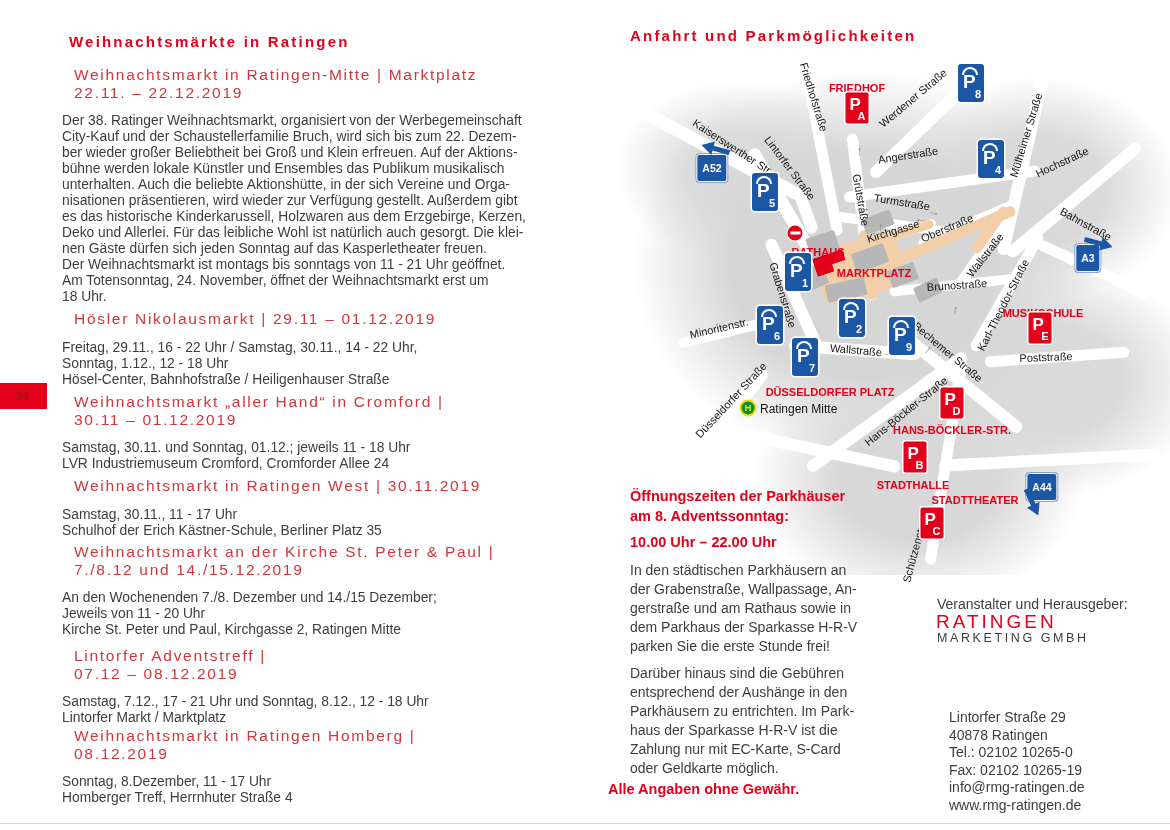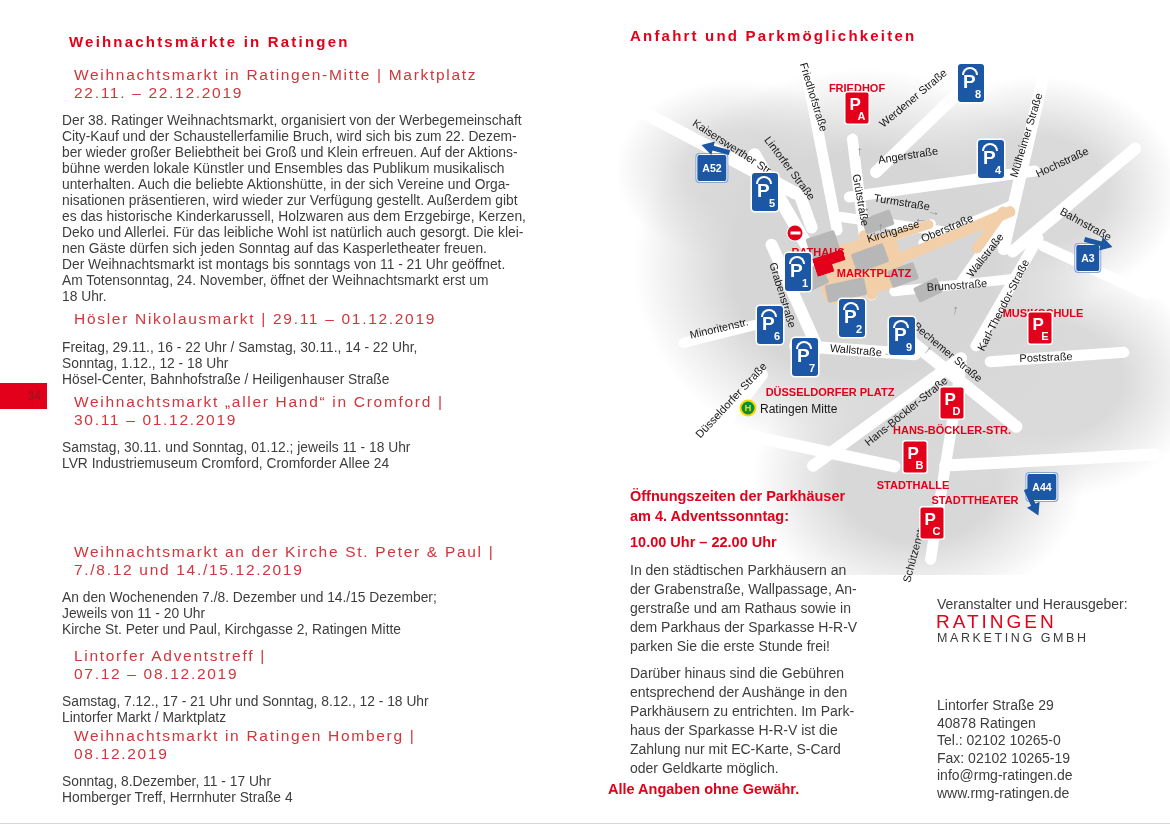--- a/index.html
+++ b/index.html
@@ -2,37 +2,37 @@
 <html><head>
 <meta charset="utf-8">
 <style>
   html,body { margin:0; padding:0; background:#ffffff; }
   .sheet { position:relative; width:1170px; height:830px; background:#fff; overflow:hidden;
            font-family:"Liberation Sans", sans-serif; color:#3d3d3f; }
 
   
   .page-tab { position:absolute; left:0; top:383px; width:47px; height:26px; background:#e2001a;
               color:#a5121e; font-size:12px; font-weight:bold; text-align:right; line-height:26px;
-              padding-right:6px; box-sizing:border-box; }
+              padding-right:18px; box-sizing:border-box; }
   .lp-title, .rp-title { position:absolute; font-size:15px; font-weight:bold; color:#e2001a;
               letter-spacing:2.2px; white-space:nowrap; }
   .sec { position:absolute; left:62px; width:510px; }
   .subhead { margin:12px; font-size:15.5px; font-weight:normal; color:#d2353b; letter-spacing:1.7px;
              line-height:17.5px; white-space:pre-line; }
   .body { margin:4px 0 0 0; font-size:13.8px; line-height:16px; color:#3d3d3f; white-space:pre-line; }
 
   
   .hours { position:absolute; left:630px; top:486px; color:#e2001a; font-weight:bold; font-size:14.5px; line-height:20px; }
   .hours .h3 { margin-top:6px; }
   .rp-par { position:absolute; width:250px; font-size:14px; line-height:19px; white-space:pre-line; margin:0; }
   .disclaimer { position:absolute; left:608px; top:781px; color:#e2001a; font-weight:bold; font-size:14.5px; margin:0; }
   .pub-label { position:absolute; left:937px; top:596px; font-size:14px; }
   .pub-name1 { position:absolute; left:936px; top:611px; font-size:19px; color:#e2001a; letter-spacing:3px; }
   .pub-name2 { position:absolute; left:937px; top:631px; font-size:12.5px; color:#3c3c3b; letter-spacing:2.6px; }
-  .pub-addr { position:absolute; left:937px; top:697px; font-size:14px; line-height:17.5px; white-space:pre-line; margin:0; }
+  .pub-addr { position:absolute; left:937px; top:697px; font-size:14px; line-height:17.5px; white-space:pre-line; margin:12px; }
   .bottom-rule { position:absolute; left:0; top:823px; width:1170px; height:1px; background:#d8d8d8; }
 
   
   .map { position:absolute; left:618px; top:50px; width:552px; height:525px; }
   .map-base { position:absolute; left:0; top:0; width:552px; height:525px;
     background:
       radial-gradient(ellipse 240px 205px at 245px 215px, #d6d6d6 55%, rgba(214,214,214,0) 96%),
       radial-gradient(ellipse 150px 120px at 420px 140px, #dadada 45%, rgba(218,218,218,0) 95%),
       radial-gradient(ellipse 165px 125px at 430px 330px, #dadada 45%, rgba(218,218,218,0) 95%),
       radial-gradient(ellipse 175px 135px at 300px 430px, #d8d8d8 45%, rgba(216,216,216,0) 95%),
@@ -99,20 +99,25 @@
     <h2 class="subhead">Hösler Nikolausmarkt | 29.11 – 01.12.2019</h2>
     <p class="body">Freitag, 29.11., 16 - 22 Uhr / Samstag, 30.11., 14 - 22 Uhr,
 Sonntag, 1.12., 12 - 18 Uhr
 Hösel-Center, Bahnhofstraße / Heiligenhauser Straße</p>
   </div>
   <div class="sec" style="top:381px">
     <h2 class="subhead">Weihnachtsmarkt „aller Hand“ in Cromford |
 30.11 – 01.12.2019</h2>
     <p class="body">Samstag, 30.11. und Sonntag, 01.12.; jeweils 11 - 18 Uhr
 LVR Industriemuseum Cromford, Cromforder Allee 24</p>
+  </div>
+  <div class="sec" style="top:465px">
+    <h2 class="subhead">Weihnachtsmarkt in Ratingen West | 30.11.2019</h2>
+    <p class="body">Samstag, 30.11., 11 - 17 Uhr
+Schulhof der Erich Kästner-Schule, Berliner Platz 35</p>
   </div>
   <div class="sec" style="top:531px">
     <h2 class="subhead">Weihnachtsmarkt an der Kirche St. Peter &amp; Paul |
 7./8.12 und 14./15.12.2019</h2>
     <p class="body">An den Wochenenden 7./8. Dezember und 14./15 Dezember;
 Jeweils von 11 - 20 Uhr
 Kirche St. Peter und Paul, Kirchgasse 2, Ratingen Mitte</p>
   </div>
   <div class="sec" style="top:635px">
     <h2 class="subhead">Lintorfer Adventstreff |
@@ -297,21 +302,21 @@
         <path d="M1 7h19" stroke="#1c57a5" stroke-width="5" fill="none"></path>
         <path d="M18 0l12 7-12 7z" fill="#1c57a5"></path>
       </svg>
 
     <div class="busstop" style="left:130px;top:358px;transform:translate(-50%,-50%)">H</div>
     <span class="sl" style="left:142px;top:352px;font-size:12px">Ratingen Mitte</span>
   </div>
 
   <div class="hours">
     <div>Öffnungszeiten der Parkhäuser</div>
-    <div>am 4. Adventssonntag:</div>
+    <div>am 8. Adventssonntag:</div>
     <div class="h3">10.00 Uhr – 22.00 Uhr</div>
   </div>
 
   <p class="rp-par" style="left:630px;top:664px">Darüber hinaus sind die Gebühren
 entsprechend der Aushänge in den
 Parkhäusern zu entrichten. Im Park-
 haus der Sparkasse H-R-V ist die
 Zahlung nur mit EC-Karte, S-Card
 oder Geldkarte möglich.</p>
   <p class="rp-par" style="left:630px;top:561px">In den städtischen Parkhäusern an

